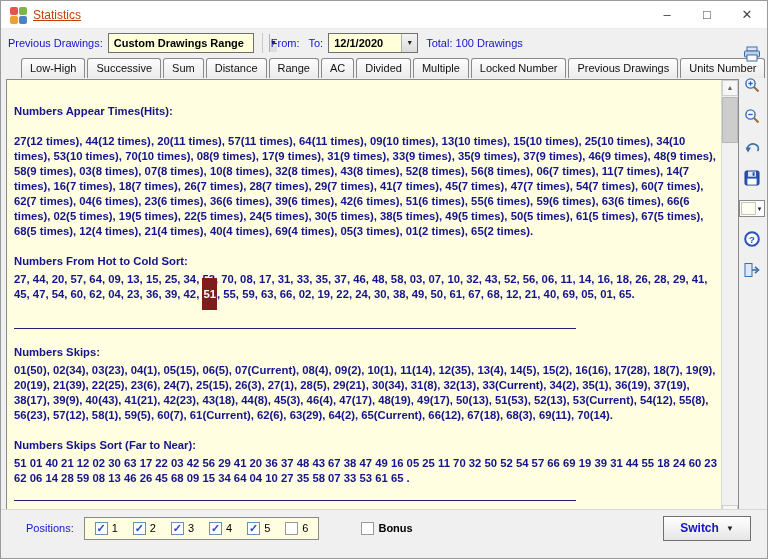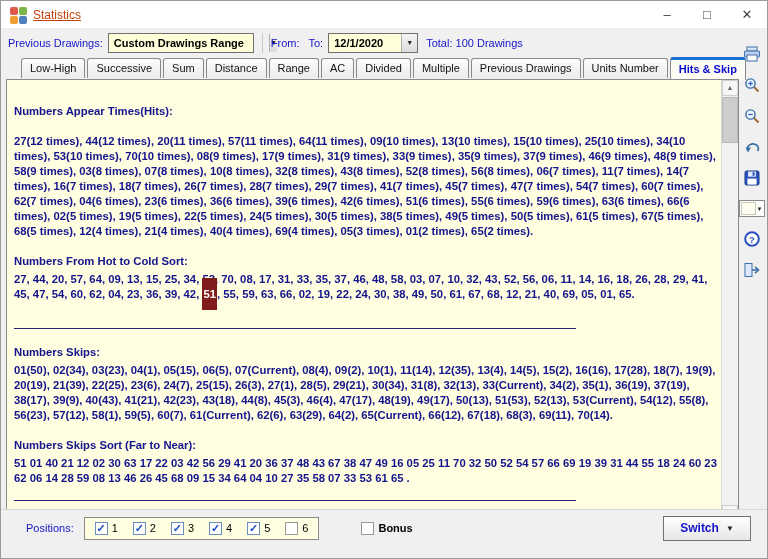--- a/index.html
+++ b/index.html
@@ -114,20 +114,21 @@
 
   <div class="tabstrip">
     <span class="tab">Low-High</span>
     <span class="tab">Successive</span>
     <span class="tab">Sum</span>
     <span class="tab">Distance</span>
     <span class="tab">Range</span>
     <span class="tab">AC</span>
     <span class="tab">Divided</span>
     <span class="tab">Multiple</span>
+    <span class="tab">Locked Number</span>
     <span class="tab">Previous Drawings</span>
     <span class="tab">Units Number</span>
     <span class="tab active">Hits &amp; Skip</span>
 
   </div>
 
   <div class="content">
     <div class="content-text">
       <p class="sec-heading first">Numbers Appear Times(Hits):</p>
       <p class="para">27(12 times), 44(12 times), 20(11 times), 57(11 times), 64(11 times), 09(10 times), 13(10 times), 15(10 times), 25(10 times), 34(10 times), 53(10 times), 70(10 times), 08(9 times), 17(9 times), 31(9 times), 33(9 times), 35(9 times), 37(9 times), 46(9 times), 48(9 times), 58(9 times), 03(8 times), 07(8 times), 10(8 times), 32(8 times), 43(8 times), 52(8 times), 56(8 times), 06(7 times), 11(7 times), 14(7 times), 16(7 times), 18(7 times), 26(7 times), 28(7 times), 29(7 times), 41(7 times), 45(7 times), 47(7 times), 54(7 times), 60(7 times), 62(7 times), 04(6 times), 23(6 times), 36(6 times), 39(6 times), 42(6 times), 51(6 times), 55(6 times), 59(6 times), 63(6 times), 66(6 times), 02(5 times), 19(5 times), 22(5 times), 24(5 times), 30(5 times), 38(5 times), 49(5 times), 50(5 times), 61(5 times), 67(5 times), 68(5 times), 12(4 times), 21(4 times), 40(4 times), 69(4 times), 05(3 times), 01(2 times), 65(2 times).</p>

